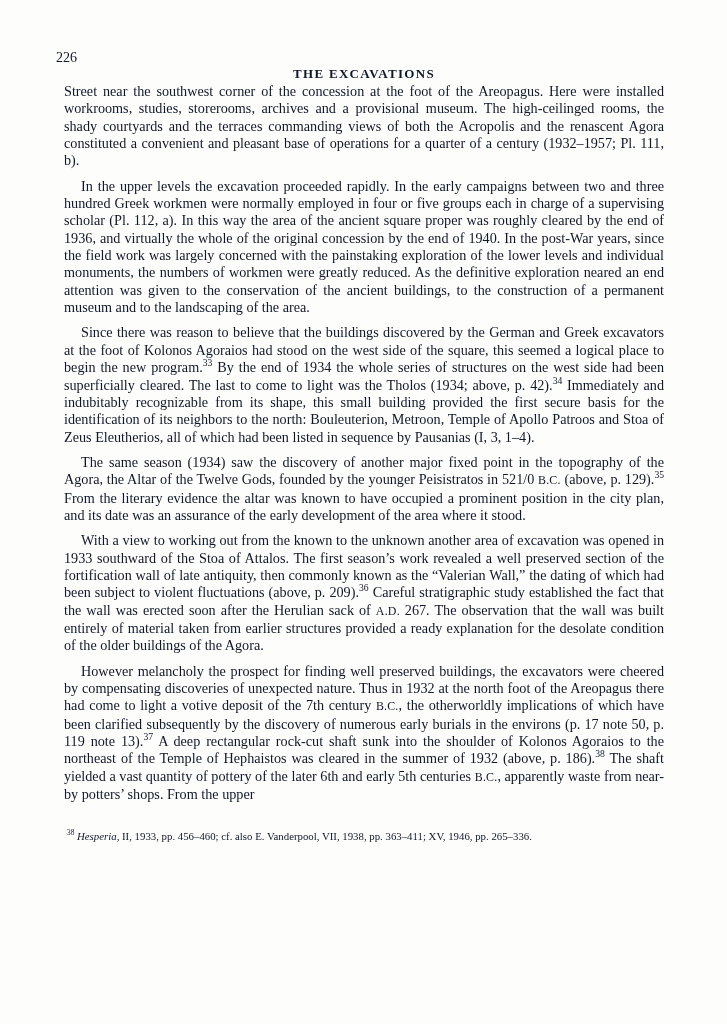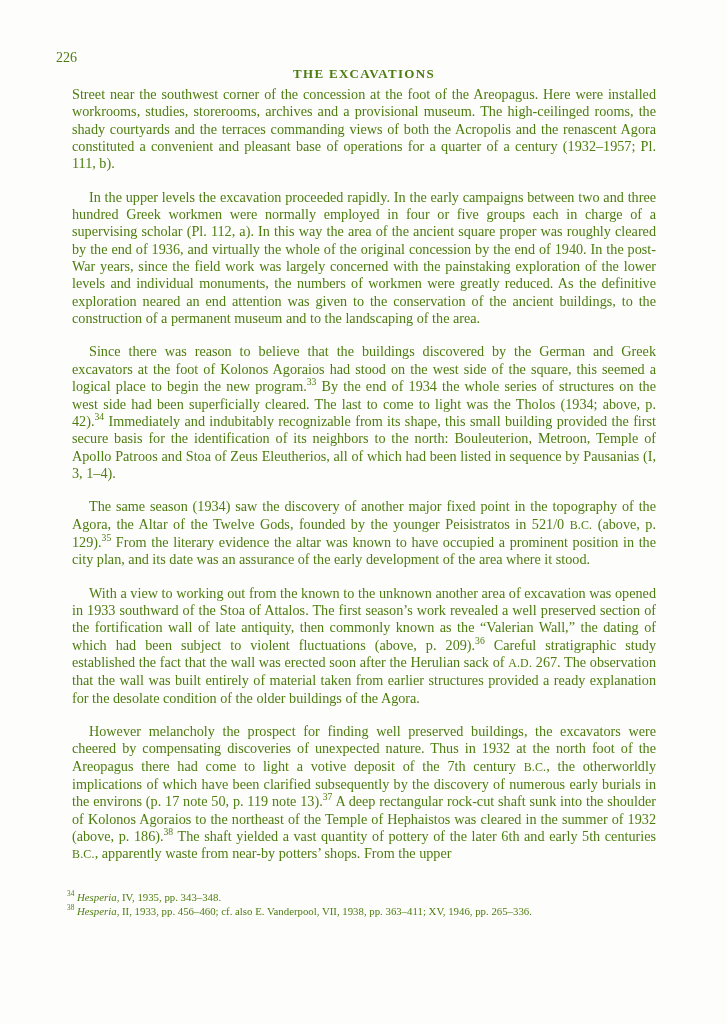--- a/index.html
+++ b/index.html
@@ -6,21 +6,21 @@
     margin: 0;
     padding: 0;
     background: #fbfbf9;
   }
   .page {
     position: relative;
     width: 727px;
     height: 1024px;
     margin: 0 auto;
     background: #fdfdfb;
-    color: #4d7c0f;
+    color: #0f172a;
     font-family: "Liberation Serif", "DejaVu Serif", serif;
     box-sizing: border-box;
     padding: 50px 55px 0 56px;
     overflow: hidden;
   }
   .running-head {
     position: relative;
     height: 20px;
     margin-bottom: 13px;
   }
@@ -34,21 +34,21 @@
     position: absolute;
     left: 0;
     right: 0;
     top: 16px;
     text-align: center;
     font-size: 13px;
     font-weight: 700;
     letter-spacing: 1.3px;
   }
   .body-text p {
-    margin: 16px;
+    margin: 8px;
     font-size: 14.2px;
     line-height: 17.35px;
     text-align: justify;
     text-indent: 17px;
   }
   .body-text p.no-indent {
     text-indent: 0;
   }
   sup {
     font-size: 0.68em;
@@ -85,17 +85,16 @@
   <div class="body-text">
       <p class="no-indent"><span>Street near the southwest corner of the concession at the foot of the Areopagus. Here were installed workrooms, studies, storerooms, archives and a provisional museum. The high-ceilinged rooms, the shady courtyards and the terraces commanding views of both the Acropolis and the renascent Agora constituted a convenient and pleasant base of operations for a quarter of a century (1932–1957; Pl. 111, b).</span></p>
       <p><span>In the upper levels the excavation proceeded rapidly. In the early campaigns between two and three hundred Greek workmen were normally employed in four or five groups each in charge of a supervising scholar (Pl. 112, a). In this way the area of the ancient square proper was roughly cleared by the end of 1936, and virtually the whole of the original concession by the end of 1940. In the post-War years, since the field work was largely concerned with the painstaking exploration of the lower levels and individual monuments, the numbers of workmen were greatly reduced. As the definitive exploration neared an end attention was given to the conservation of the ancient buildings, to the construction of a permanent museum and to the landscaping of the area.</span></p>
       <p><span>Since there was reason to believe that the buildings discovered by the German and Greek excavators at the foot of Kolonos Agoraios had stood on the west side of the square, this seemed a logical place to begin the new program.</span><sup>33</sup><span> By the end of 1934 the whole series of structures on the west side had been superficially cleared. The last to come to light was the Tholos (1934; above, p. 42).</span><sup>34</sup><span> Immediately and indubitably recognizable from its shape, this small building provided the first secure basis for the identification of its neighbors to the north: Bouleuterion, Metroon, Temple of Apollo Patroos and Stoa of Zeus Eleutherios, all of which had been listed in sequence by Pausanias (I, 3, 1–4).</span></p>
       <p><span>The same season (1934) saw the discovery of another major fixed point in the topography of the Agora, the Altar of the Twelve Gods, founded by the younger Peisistratos in 521/0 </span><span class="sc">B.C.</span><span> (above, p. 129).</span><sup>35</sup><span> From the literary evidence the altar was known to have occupied a prominent position in the city plan, and its date was an assurance of the early development of the area where it stood.</span></p>
       <p><span>With a view to working out from the known to the unknown another area of excavation was opened in 1933 southward of the Stoa of Attalos. The first season’s work revealed a well preserved section of the fortification wall of late antiquity, then commonly known as the “Valerian Wall,” the dating of which had been subject to violent fluctuations (above, p. 209).</span><sup>36</sup><span> Careful stratigraphic study established the fact that the wall was erected soon after the Herulian sack of </span><span class="sc">A.D.</span><span> 267. The observation that the wall was built entirely of material taken from earlier structures provided a ready explanation for the desolate condition of the older buildings of the Agora.</span></p>
       <p><span>However melancholy the prospect for finding well preserved buildings, the excavators were cheered by compensating discoveries of unexpected nature. Thus in 1932 at the north foot of the Areopagus there had come to light a votive deposit of the 7th century </span><span class="sc">B.C.</span><span>, the otherworldly implications of which have been clarified subsequently by the discovery of numerous early burials in the environs (p. 17 note 50, p. 119 note 13).</span><sup>37</sup><span> A deep rectangular rock-cut shaft sunk into the shoulder of Kolonos Agoraios to the northeast of the Temple of Hephaistos was cleared in the summer of 1932 (above, p. 186).</span><sup>38</sup><span> The shaft yielded a vast quantity of pottery of the later 6th and early 5th centuries </span><span class="sc">B.C.</span><span>, apparently waste from near-by potters’ shops. From the upper</span></p>
     </div>
 
   <div class="footnotes">
-      <div class="footnote"><sup>34</sup><span> </span><span class="it">Hesperia</span><span>, IV, 1935, pp. 343–348.</span></div>
       <div class="footnote"><sup>38</sup><span> </span><span class="it">Hesperia</span><span>, II, 1933, pp. 456–460; cf. also E. Vanderpool, VII, 1938, pp. 363–411; XV, 1946, pp. 265–336.</span></div>
     </div>
 
 </div>
 
 </body></html>

